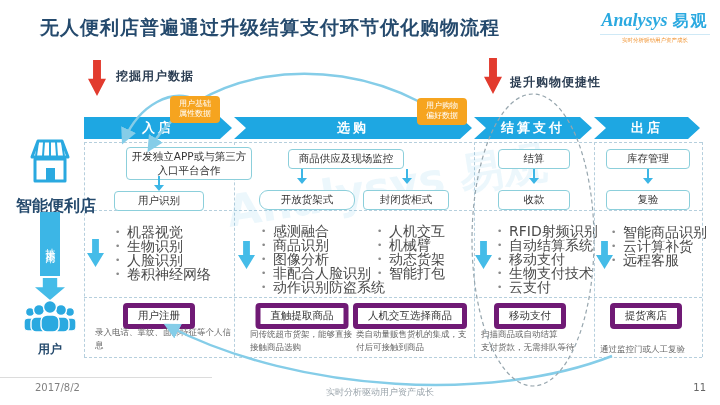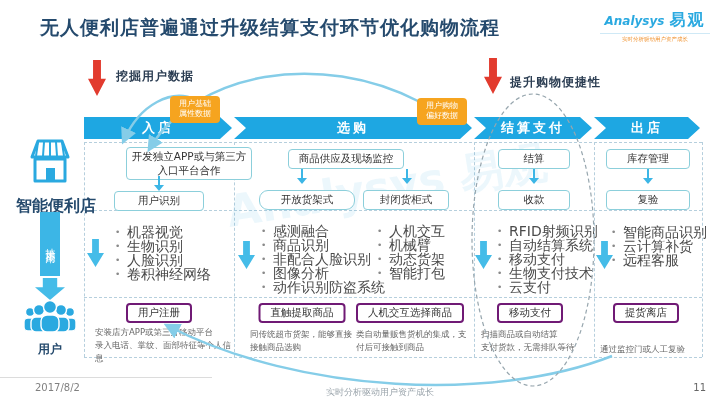--- a/index.html
+++ b/index.html
@@ -4,21 +4,21 @@
 <style>
   * { margin:0; padding:0; box-sizing:border-box; }
   body { font-family:"DejaVu Sans","Liberation Sans",sans-serif; background:#e8e8e8; }
   .slide { position:relative; width:720px; height:405px; background:#ffffff; overflow:hidden; }
 
   .title { position:absolute; left:40px; top:15px; font-size:19px; font-weight:bold; color:#254a6d; letter-spacing:1px; }
 
   
   .logo { position:absolute; right:10px; top:10px; width:110px; text-align:center; }
   .logo-row { color:#2aa9e0; white-space:nowrap; }
-  .brand-en { font-size:12px; font-style:italic; font-weight:bold; }
+  .brand-en { font-size:18px; font-style:italic; font-weight:bold;font-family:Liberation Serif, serif; }
   .brand-cn { font-size:16px; font-weight:bold; letter-spacing:2px; }
   .logo-tagline { font-size:5.5px; color:#f0922f; margin-top:2px; border-top:1px solid #cfe9f6; padding-top:2px; white-space:nowrap; }
 
   
   .red-arrow { position:absolute; width:18px; height:36px; background:#e23b2e;
     clip-path:polygon(28% 0,72% 0,72% 52%,100% 52%,50% 100%,0 52%,28% 52%); }
   .anno { position:absolute; font-size:12px; font-weight:bold; color:#2b3d52; letter-spacing:1px; }
 
   
   .badge { position:absolute; width:50px; background:#f6a41f; border-radius:4px; color:#fff;
@@ -43,21 +43,21 @@
 
   .big-arrow { position:absolute; width:17px; height:28px; background:#45bce8;
     clip-path:polygon(30% 0,70% 0,70% 50%,100% 50%,50% 100%,0 50%,30% 50%); z-index:2; }
 
   
   .tech { position:absolute; font-size:14px; color:#4a4a4a; z-index:2; }
   .ti { position:relative; padding-left:13px; line-height:14px; white-space:nowrap; }
   .ti::before { content:"•"; position:absolute; left:1px; top:0; color:#8a8a8a; font-size:9px; }
 
   
-  .btitle { position:absolute; transform:translateX(-50%); border:2px solid #701a75; border-radius:4px;
+  .btitle { position:absolute; transform:translateX(-50%); border:5px solid #701a75; border-radius:4px;
     background:#fff; font-size:10.5px; color:#333; text-align:center; padding:1px 10px; white-space:nowrap; z-index:2; }
   .bdesc { position:absolute; font-size:8.5px; color:#666; line-height:1.5; z-index:2; }
   .bdesc span { display:block; }
 
   
   .rail-label { position:absolute; text-align:center; font-weight:bold; color:#254a6d; z-index:2; }
   .ribbon { position:absolute; left:40px; top:212px; width:20px; height:64px; background:#3cb6e6;
     color:#fff; font-size:10px; display:flex; align-items:center; justify-content:center;
     writing-mode:vertical-rl; text-orientation:upright; letter-spacing:2px; z-index:2; }
   .rail-arrow { position:absolute; left:35px; top:278px; width:30px; height:22px; background:#45bce8;
@@ -148,22 +148,22 @@
 
   <div class="tech" style="left:114px; top:225px;">
     <div class="ti">机器视觉</div>
     <div class="ti">生物识别</div>
     <div class="ti">人脸识别</div>
     <div class="ti">卷积神经网络</div>
   </div>
   <div class="tech" style="left:260px; top:224px;">
     <div class="ti">感测融合</div>
     <div class="ti">商品识别</div>
+    <div class="ti">图像分析</div>
     <div class="ti">非配合人脸识别</div>
-    <div class="ti">图像分析</div>
     <div class="ti">动作识别防盗系统</div>
   </div>
   <div class="tech" style="left:376px; top:224px;">
     <div class="ti">人机交互</div>
     <div class="ti">机械臂</div>
     <div class="ti">动态货架</div>
     <div class="ti">智能打包</div>
   </div>
   <div class="tech" style="left:496px; top:224px;">
     <div class="ti">RFID射频识别</div>
@@ -173,21 +173,20 @@
     <div class="ti">云支付</div>
   </div>
   <div class="tech" style="left:610px; top:225px;">
     <div class="ti">智能商品识别</div>
     <div class="ti">云计算补货</div>
     <div class="ti">远程客服</div>
   </div>
 
   <div class="btitle" style="left:159px; top:303px;">用户注册</div>
   <div class="bdesc" style="left:95px; top:326px; width:136px;">
-    <span>安装店方APP或第三方移动平台</span>
     <span>录入电话、掌纹、面部特征等个人信息</span>
   </div>
 
   <div class="btitle" style="left:302px; top:303px;">直触提取商品</div>
   <div class="bdesc" style="left:250px; top:328px; width:102px;">同传统超市货架，能够直接接触商品选购</div>
 
   <div class="btitle" style="left:410px; top:303px;">人机交互选择商品</div>
   <div class="bdesc" style="left:356px; top:328px; width:112px;">类自动量贩售货机的集成，支付后可接触到商品</div>
 
   <div class="btitle" style="left:530px; top:303px;">移动支付</div>

